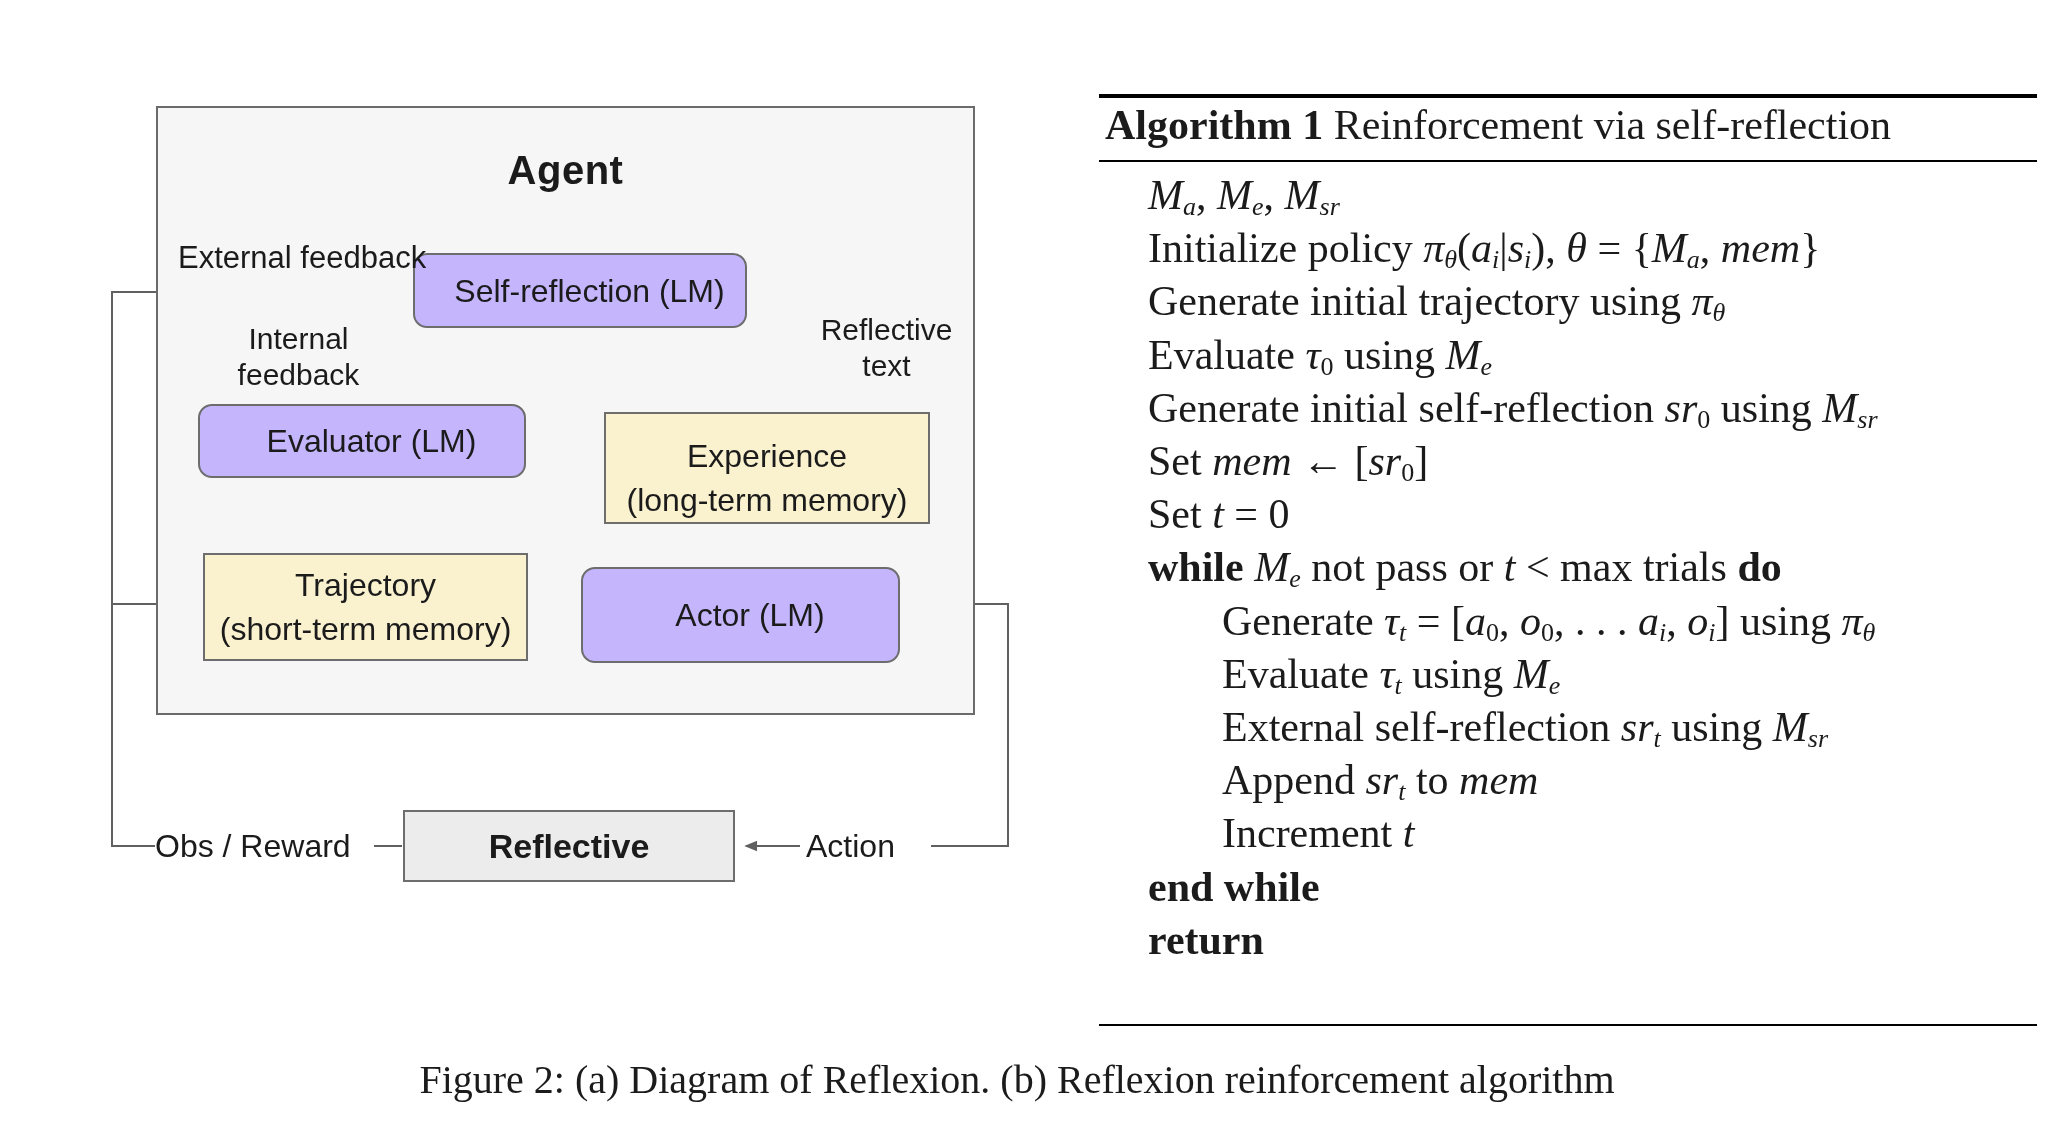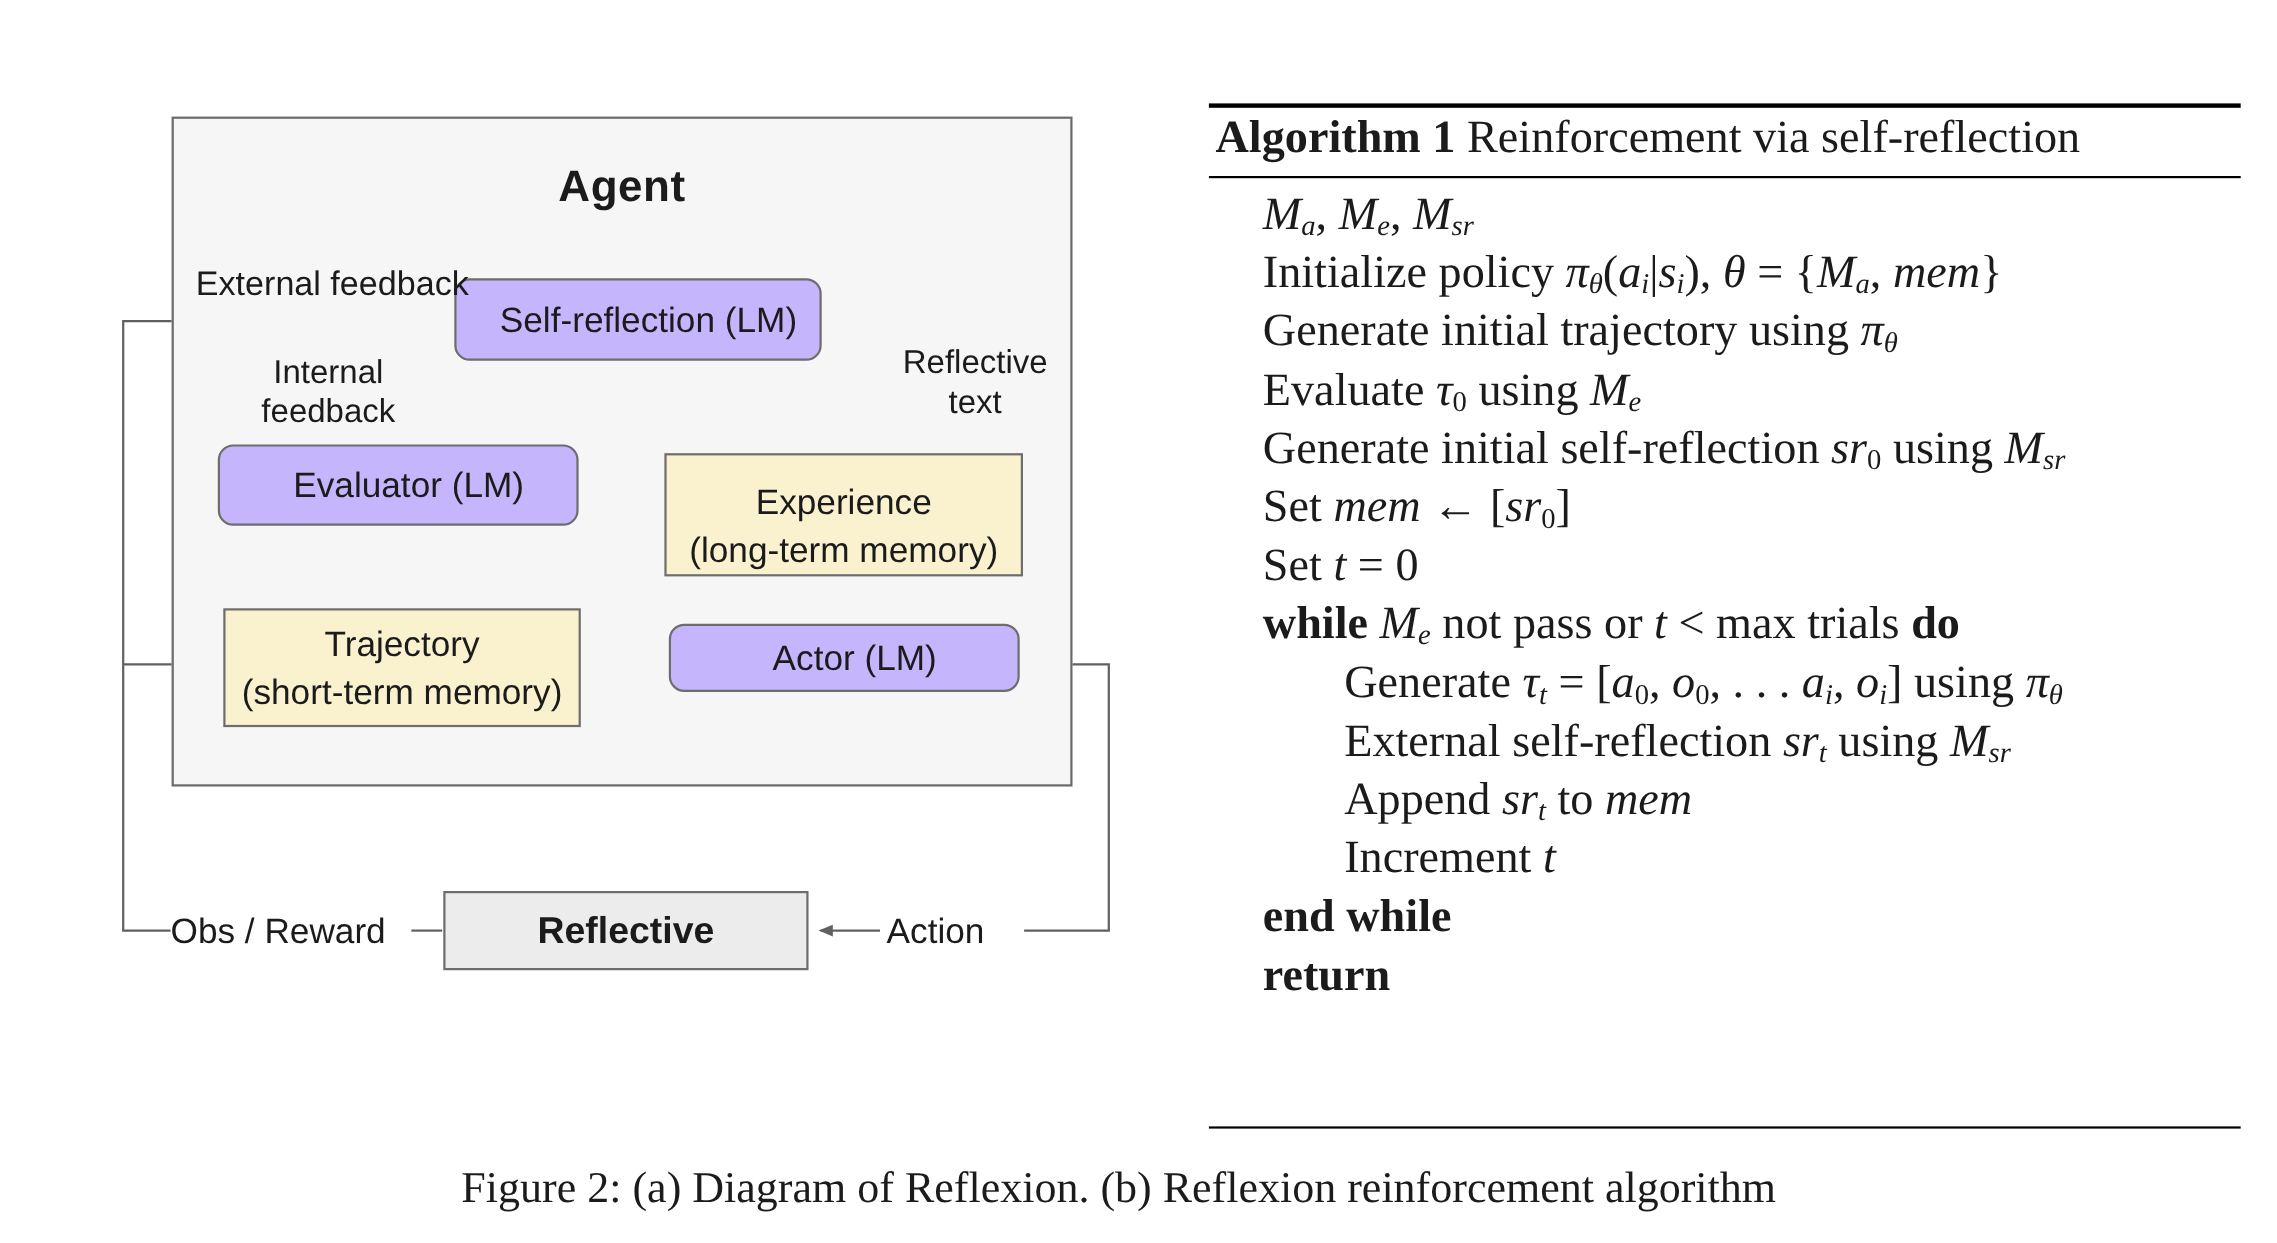--- a/index.html
+++ b/index.html
@@ -14,21 +14,21 @@
                font-size:40px;font-weight:bold;letter-spacing:.5px;}
   .dbox{position:absolute;display:flex;flex-direction:column;align-items:center;justify-content:center;
         box-sizing:border-box;border:2px solid #6d6d6d;font-size:32px;line-height:44px;text-align:center;}
   .round{border-radius:14px;background:#c4b5fd;padding-left:19px;}
   .memory{background:#faf1cf;}
   .env{background:#ececec;font-weight:bold;font-size:34px;}
   #box-selfreflection{left:413px;top:253px;width:334px;height:75px;}
   #box-evaluator{left:198px;top:404px;width:328px;height:74px;}
   #box-experience{left:604px;top:412px;width:326px;height:112px;justify-content:flex-end;}
   #box-trajectory{left:203px;top:553px;width:325px;height:108px;}
-  #box-actor{left:608px;top:567px;width:319px;height:62px;}
+  #box-actor{left:581px;top:567px;width:319px;height:96px;}
   #box-environment{left:403px;top:810px;width:332px;height:72px;}
   .flabel{position:absolute;font-size:31px;line-height:36px;white-space:nowrap;}
   .flabel.center{text-align:center;white-space:normal;}
   #lbl-external{left:178px;top:240px;}
   #lbl-internal{left:211px;top:321px;width:175px;font-size:30px;}
   #lbl-reflective{left:799px;top:312px;width:175px;font-size:30px;}
   #lbl-obsreward{left:155px;top:828px;font-size:32px;}
   #lbl-action{left:806px;top:828px;font-size:32px;}
 
   
@@ -120,20 +120,21 @@
   <div id="alg-body">
       <div class="alg-line"><span class="ai">M</span><span class="ai asub">a</span><span>, </span><span class="ai">M</span><span class="ai asub">e</span><span>, </span><span class="ai">M</span><span class="ai asub">sr</span></div>
       <div class="alg-line"><span>Initialize policy </span><span class="ai">π</span><span class="ai asub">θ</span><span>(</span><span class="ai">a</span><span class="ai asub">i</span><span>|</span><span class="ai">s</span><span class="ai asub">i</span><span>), </span><span class="ai">θ</span><span> = {</span><span class="ai">M</span><span class="ai asub">a</span><span>, </span><span class="ai">mem</span><span>}</span></div>
       <div class="alg-line"><span>Generate initial trajectory using </span><span class="ai">π</span><span class="ai asub">θ</span></div>
       <div class="alg-line"><span>Evaluate </span><span class="ai">τ</span><span class="asub">0</span><span> using </span><span class="ai">M</span><span class="ai asub">e</span></div>
       <div class="alg-line"><span>Generate initial self-reflection </span><span class="ai">sr</span><span class="asub">0</span><span> using </span><span class="ai">M</span><span class="ai asub">sr</span></div>
       <div class="alg-line"><span>Set </span><span class="ai">mem</span><span> ← [</span><span class="ai">sr</span><span class="asub">0</span><span>]</span></div>
       <div class="alg-line"><span>Set </span><span class="ai">t</span><span> = 0</span></div>
       <div class="alg-line"><span class="ab">while </span><span class="ai">M</span><span class="ai asub">e</span><span> not pass or </span><span class="ai">t</span><span> &lt; max trials </span><span class="ab">do</span></div>
       <div class="alg-line ind"><span>Generate </span><span class="ai">τ</span><span class="ai asub">t</span><span> = [</span><span class="ai">a</span><span class="asub">0</span><span>, </span><span class="ai">o</span><span class="asub">0</span><span>, . . . </span><span class="ai">a</span><span class="ai asub">i</span><span>, </span><span class="ai">o</span><span class="ai asub">i</span><span>] using </span><span class="ai">π</span><span class="ai asub">θ</span></div>
+      <div class="alg-line ind"><span>Evaluate </span><span class="ai">τ</span><span class="ai asub">t</span><span> using </span><span class="ai">M</span><span class="ai asub">e</span></div>
       <div class="alg-line ind"><span>External self-reflection </span><span class="ai">sr</span><span class="ai asub">t</span><span> using </span><span class="ai">M</span><span class="ai asub">sr</span></div>
       <div class="alg-line ind"><span>Append </span><span class="ai">sr</span><span class="ai asub">t</span><span> to </span><span class="ai">mem</span></div>
       <div class="alg-line ind"><span>Increment </span><span class="ai">t</span></div>
       <div class="alg-line"><span class="ab">end while</span></div>
       <div class="alg-line"><span class="ab">return</span></div>
     </div>
   <div id="rule-bottom" class="rule"></div>
 
   <div id="caption">Figure 2: (a) Diagram of Reflexion. (b) Reflexion reinforcement algorithm</div>
 </div>

